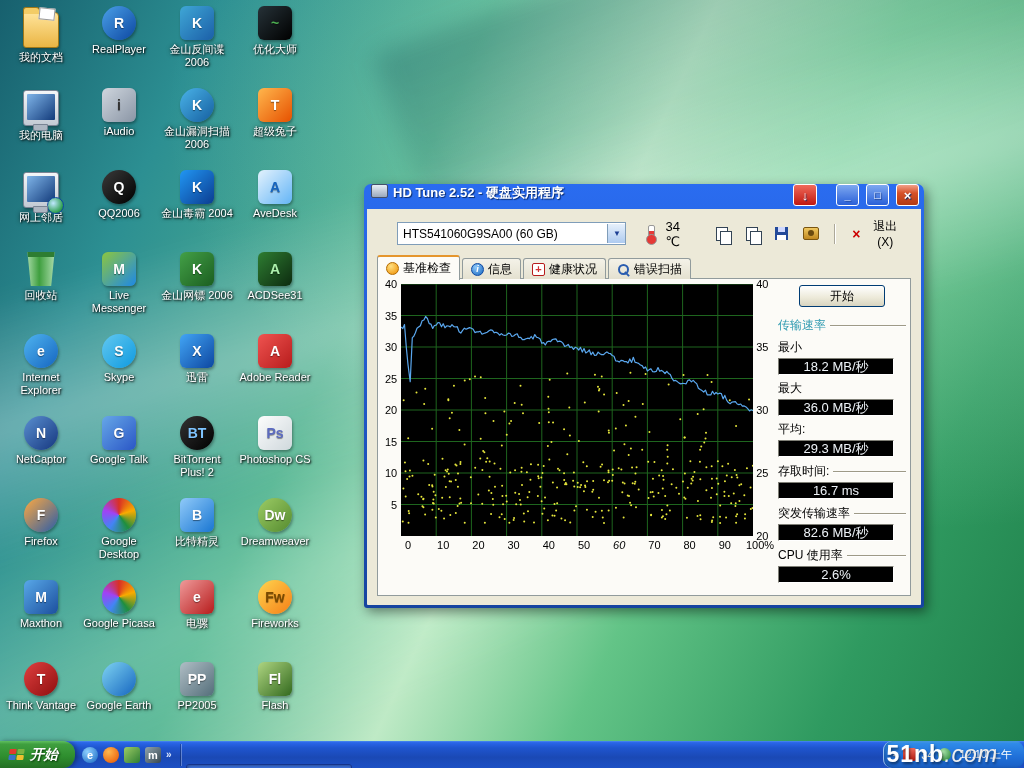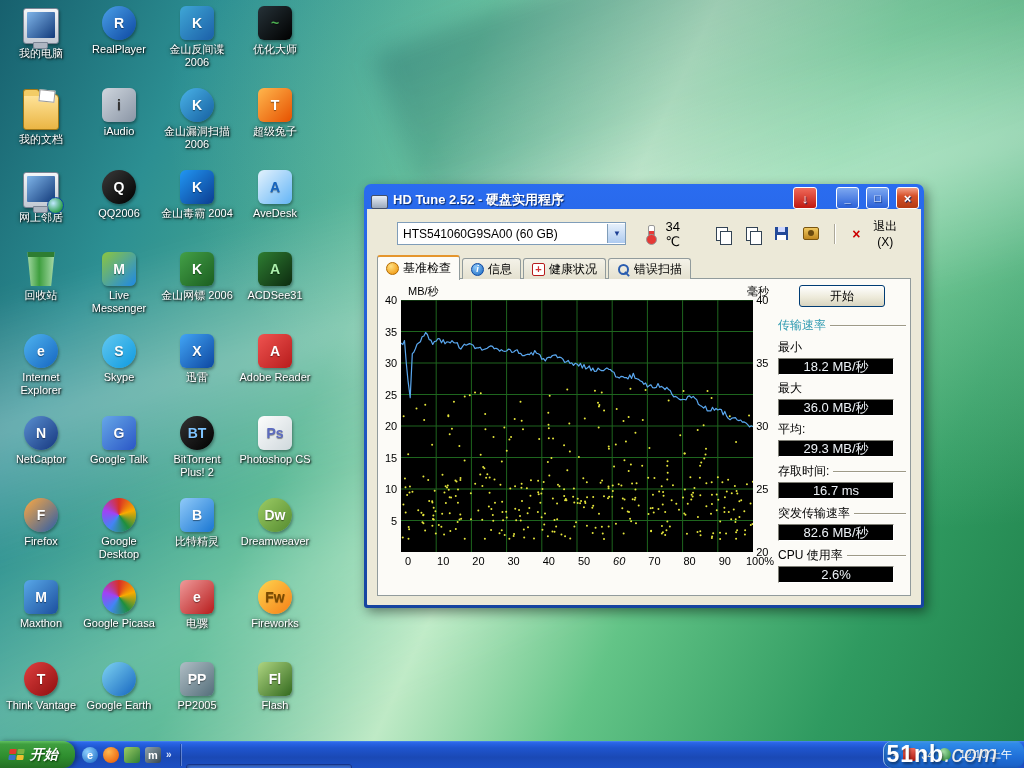--- a/index.html
+++ b/index.html
@@ -44,21 +44,21 @@
   .globe{position:absolute;right:-6px;bottom:-7px;width:15px;height:15px;border-radius:50%;
     background:radial-gradient(circle at 35% 35%,#bfe8ff,#2f9f4f 70%,#145c2a);border:1px solid #0d47a1;}
   .kind-bin{width:26px;height:32px;background:linear-gradient(90deg,#bfe8bf,#3f9f3f 45%,#bfe8bf);
     clip-path:polygon(10% 0,90% 0,80% 100%,20% 100%);position:relative;}
   .kind-bin::before{content:"";position:absolute;top:0;left:0;right:0;height:5px;background:#2e7d32;}
 
   
   .window{position:absolute;left:364px;top:184px;width:560px;height:424px;z-index:10;
     background:linear-gradient(180deg,#2a6cf0,#1644a0);border-radius:7px 7px 3px 3px;
     padding:0 3px 3px;box-sizing:border-box;box-shadow:3px 4px 12px rgba(0,0,0,0.45);}
-  .titlebar{height:25px;display:flex;align-items:flex-end;gap:5px;padding:0 2px 0 4px;
+  .titlebar{height:25px;display:flex;align-items:flex-start;gap:5px;padding:0 2px 0 4px;
     color:#fff;font-weight:bold;font-size:13px;text-shadow:1px 1px 1px #0a2a6a;}
   .app-icon{width:15px;height:12px;background:linear-gradient(#e8eef6,#9aa8bc);
     border:1px solid #44506a;border-radius:2px;flex:none;}
   .title-text{flex:1;white-space:nowrap;overflow:hidden;}
   .tb-red{width:22px;height:20px;background:linear-gradient(#f06a5a,#c01810);border:1px solid #fff;
     border-radius:3px;color:#fff;display:flex;align-items:center;justify-content:center;
     font-size:13px;font-weight:bold;margin-right:12px;cursor:pointer;}
   .tb-btn{width:21px;height:20px;border-radius:3px;border:1px solid #fff;margin-left:2px;
     display:flex;align-items:center;justify-content:center;font-size:11px;color:#fff;font-weight:bold;cursor:pointer;}
   .tb-min,.tb-max{background:linear-gradient(#7da8f0,#2a60d8);}
@@ -169,26 +169,26 @@
 </head>
 <body>
 
 <div id="screen">
   <div id="streak1" class="streak"></div>
   <div id="streak2" class="streak"></div>
   <div id="streak3" class="streak"></div>
 
   <div id="desktop-icons">
       <div class="dicon">
+        <div class="img kind-folder"></div>
+        <div class="lbl">我的文档</div>
+      </div>
+      <div class="dicon">
         <div class="img kind-computer"></div>
         <div class="lbl">我的电脑</div>
-      </div>
-      <div class="dicon">
-        <div class="img kind-folder"></div>
-        <div class="lbl">我的文档</div>
       </div>
       <div class="dicon">
         <div class="img kind-network">
           <span class="globe"></span>
         </div>
         <div class="lbl">网上邻居</div>
       </div>
       <div class="dicon">
         <div class="img kind-bin"></div>
         <div class="lbl">回收站</div>
@@ -374,24 +374,20 @@
           <span>健康状况</span>
         </div>
         <div class="tab">
           <span class="ti ti-scan"></span>
           <span>错误扫描</span>
         </div>
       </div>
 
       <div class="content">
         <div class="chart-zone">
-          <div class="axis-top">
-            <span>MB/秒</span>
-            <span>毫秒</span>
-          </div>
           <div class="mid">
             <div class="lticks" id="lticks">
                 <span style="top: -6px;">40</span>
                 <span style="top: 25.5px;">35</span>
                 <span style="top: 57px;">30</span>
                 <span style="top: 88.5px;">25</span>
                 <span style="top: 120px;">20</span>
                 <span style="top: 151.5px;">15</span>
                 <span style="top: 183px;">10</span>
                 <span style="top: 214.5px;">5</span>

